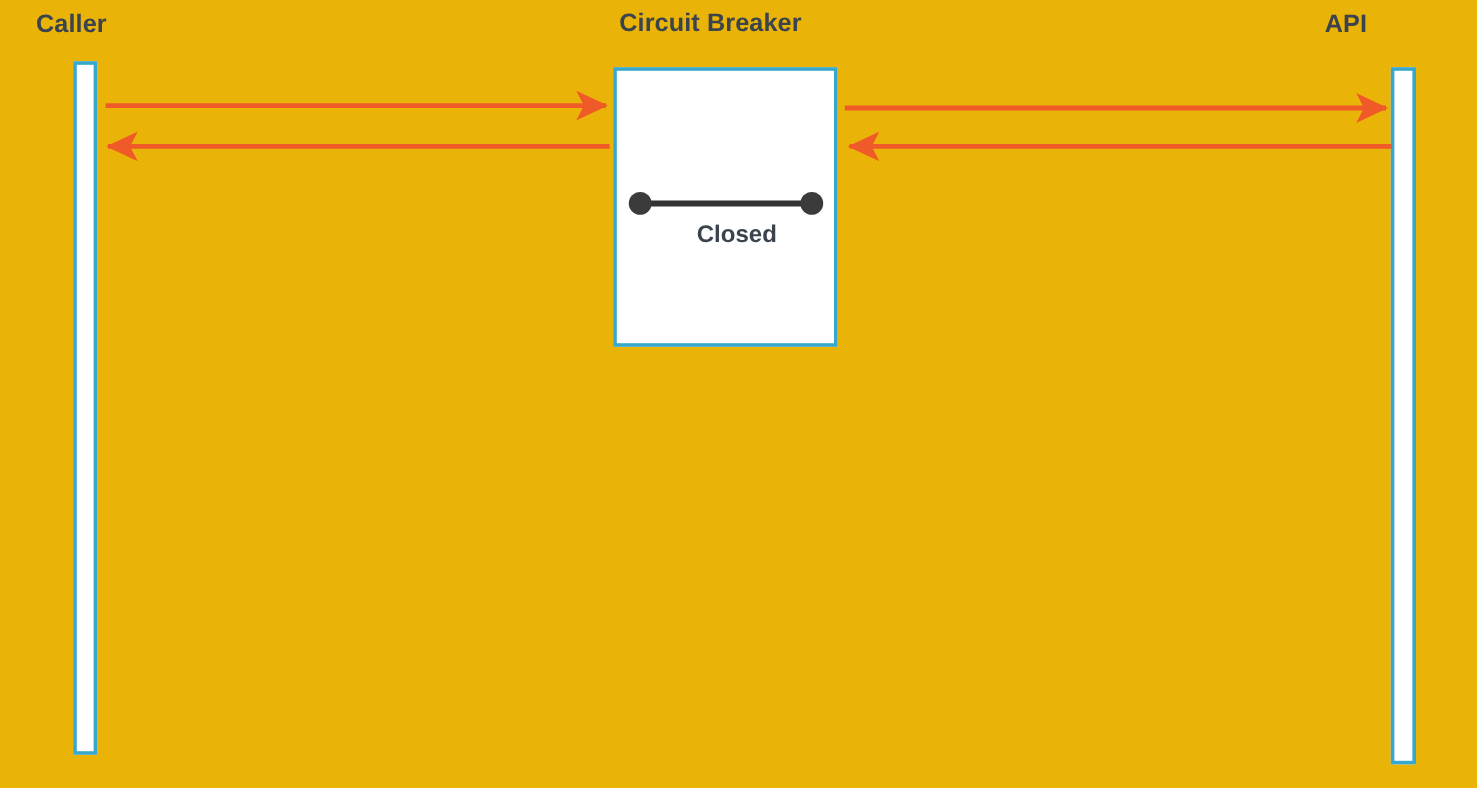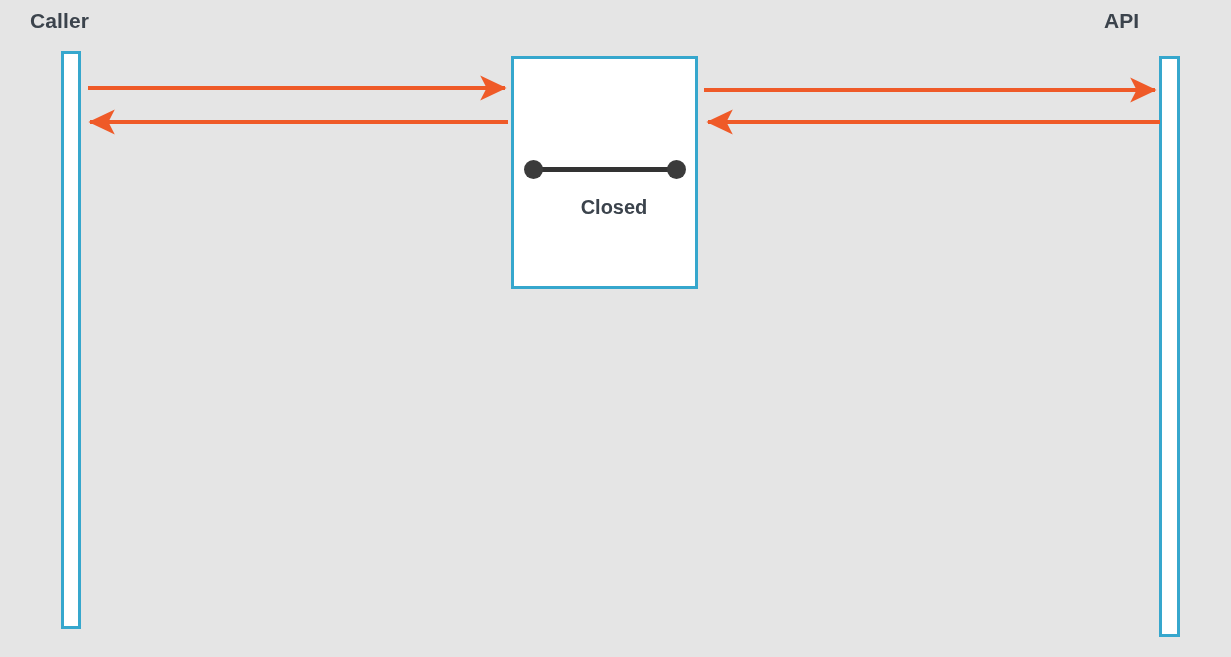--- a/index.html
+++ b/index.html
@@ -7,21 +7,21 @@
     padding: 0;
     background: #ffffff;
   }
   body {
     font-family: "Liberation Sans", sans-serif;
   }
   #diagram-canvas {
     position: relative;
     width: 1231px;
     height: 657px;
-    background: #e5e5e5;
+    background: #eab308;
     overflow: hidden;
   }
 
   
   .participant-label {
     position: absolute;
     font-family: "Liberation Sans", sans-serif;
     font-size: 21px;
     font-weight: 700;
     color: #3b434c;
@@ -88,21 +88,21 @@
     height: 19px;
     border-radius: 50%;
     background: #3b3b3b;
   }
   #switch-dot-left  { left: 0px; }
   #switch-dot-right { left: 143px; }
 
   #switch-state-label {
     position: absolute;
     left: 511px;
-    top: 196px;
+    top: 185px;
     width: 206px;
     text-align: center;
     font-family: "Liberation Sans", sans-serif;
     font-size: 20px;
     font-weight: 700;
     color: #3b434c;
   }
 
   
   #arrow-layer {
@@ -115,20 +115,21 @@
   }
 </style>
 </head>
 <body>
 
 <div id="diagram-canvas">
 
   <div class="participant-label" id="caller-label">Caller</div>
   <div class="lifeline" id="caller-lifeline"></div>
 
+  <div class="participant-label" id="breaker-label">Circuit Breaker</div>
   <div id="breaker-box"></div>
 
   <div id="switch-group">
     <div class="switch-bar"></div>
     <div class="switch-dot" id="switch-dot-left"></div>
     <div class="switch-dot" id="switch-dot-right"></div>
   </div>
 
   <div id="switch-state-label">Closed</div>
 

